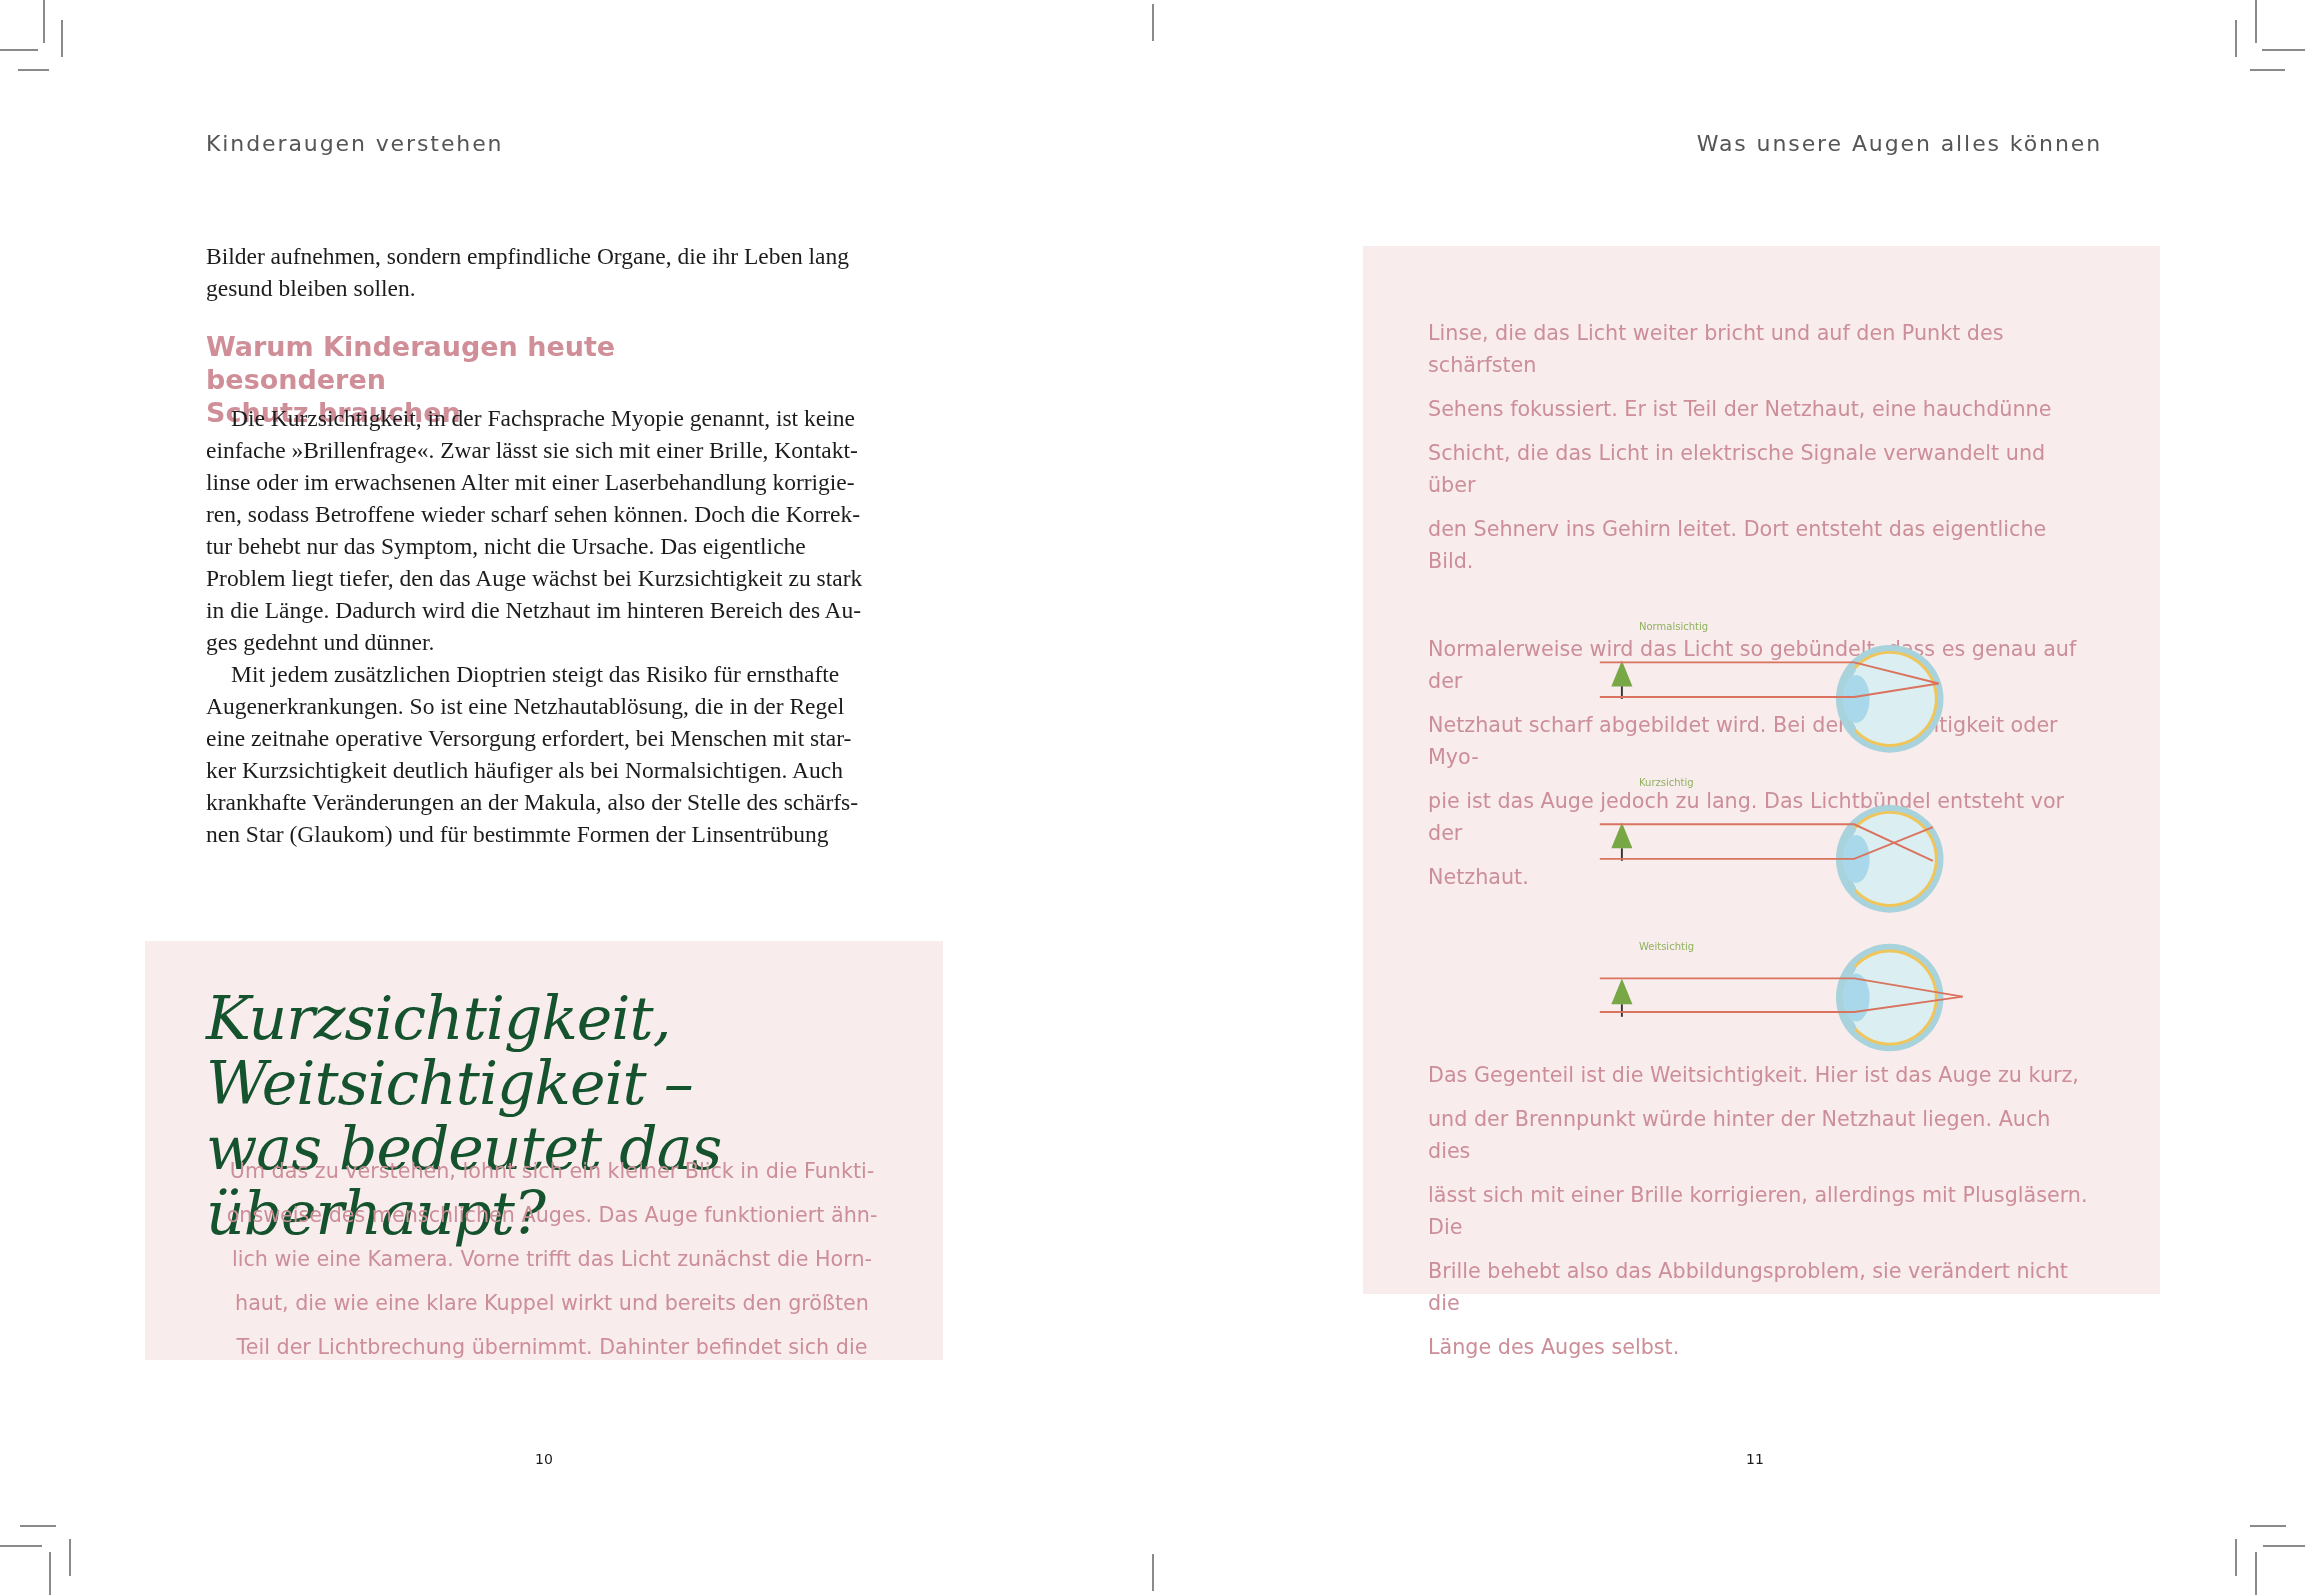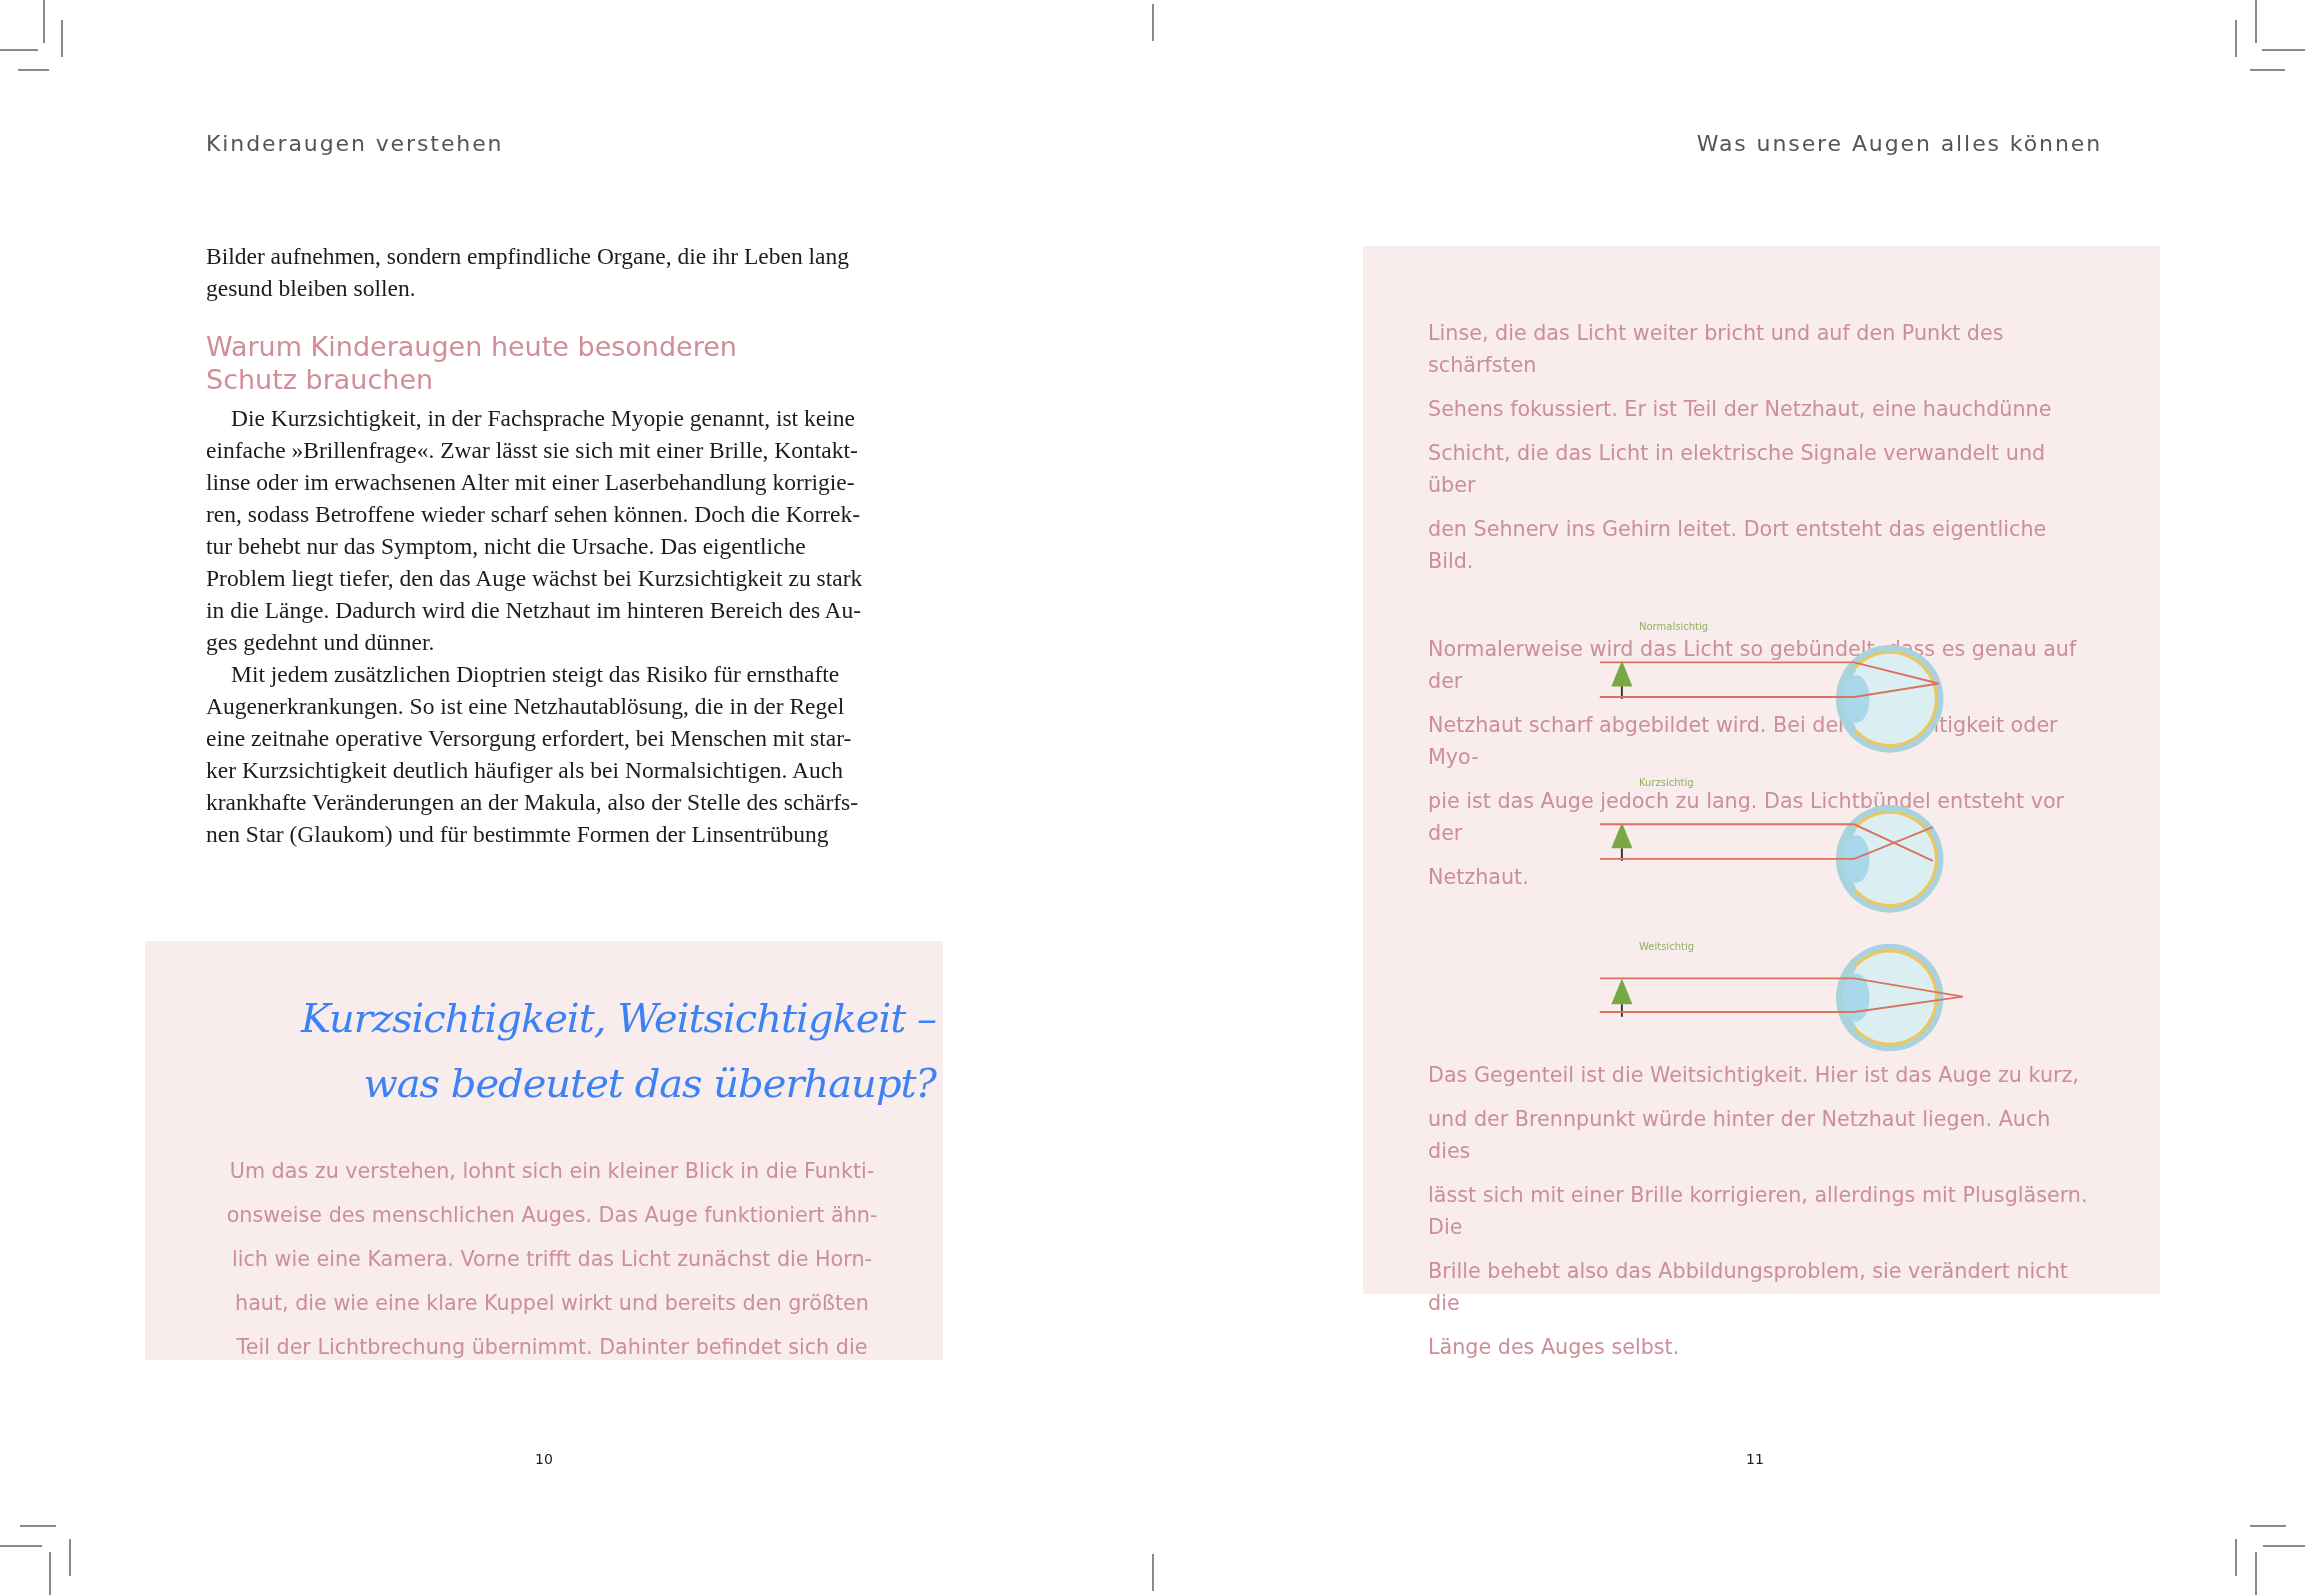--- a/index.html
+++ b/index.html
@@ -18,32 +18,31 @@
   }
   .body-serif {
     position: absolute;
     font-family: "Liberation Serif", serif; font-size: 23.5px;
     line-height: 32px; color: #1c1c1c;
   }
   .body-serif p { margin: 0; }
   .indent { text-indent: 25px; }
   .subhead {
     position: absolute; left: 206px; top: 330px; width: 538px;
-    font-family: "DejaVu Sans", sans-serif; font-weight: normal;
+    font-family: "DejaVu Sans", sans-serif; font-weight: bold;
     font-size: 27px; line-height: 33px; color: #cf8e98;
   }
   .box {
     position: absolute; background: #f9ecec;
   }
   .box-title {
     position: absolute;
     font-family: "DejaVu Serif", serif; font-style: italic;
-    font-size: 40px; line-height: 65px; color: #3b82f6;
+    font-size: 60px; line-height: 65px; color: #14532d;
     letter-spacing: -1px;
-    text-align: right;
   }
   .box-text {
     position: absolute;
     font-family: "DejaVu Sans", sans-serif; font-size: 20.7px;
     line-height: 32px; color: #cc8e98;
   }
   .box-text p { margin: 12px; }
   .gap { height: 32px; }
   .pageno {
     position: absolute; top: 1451px;

